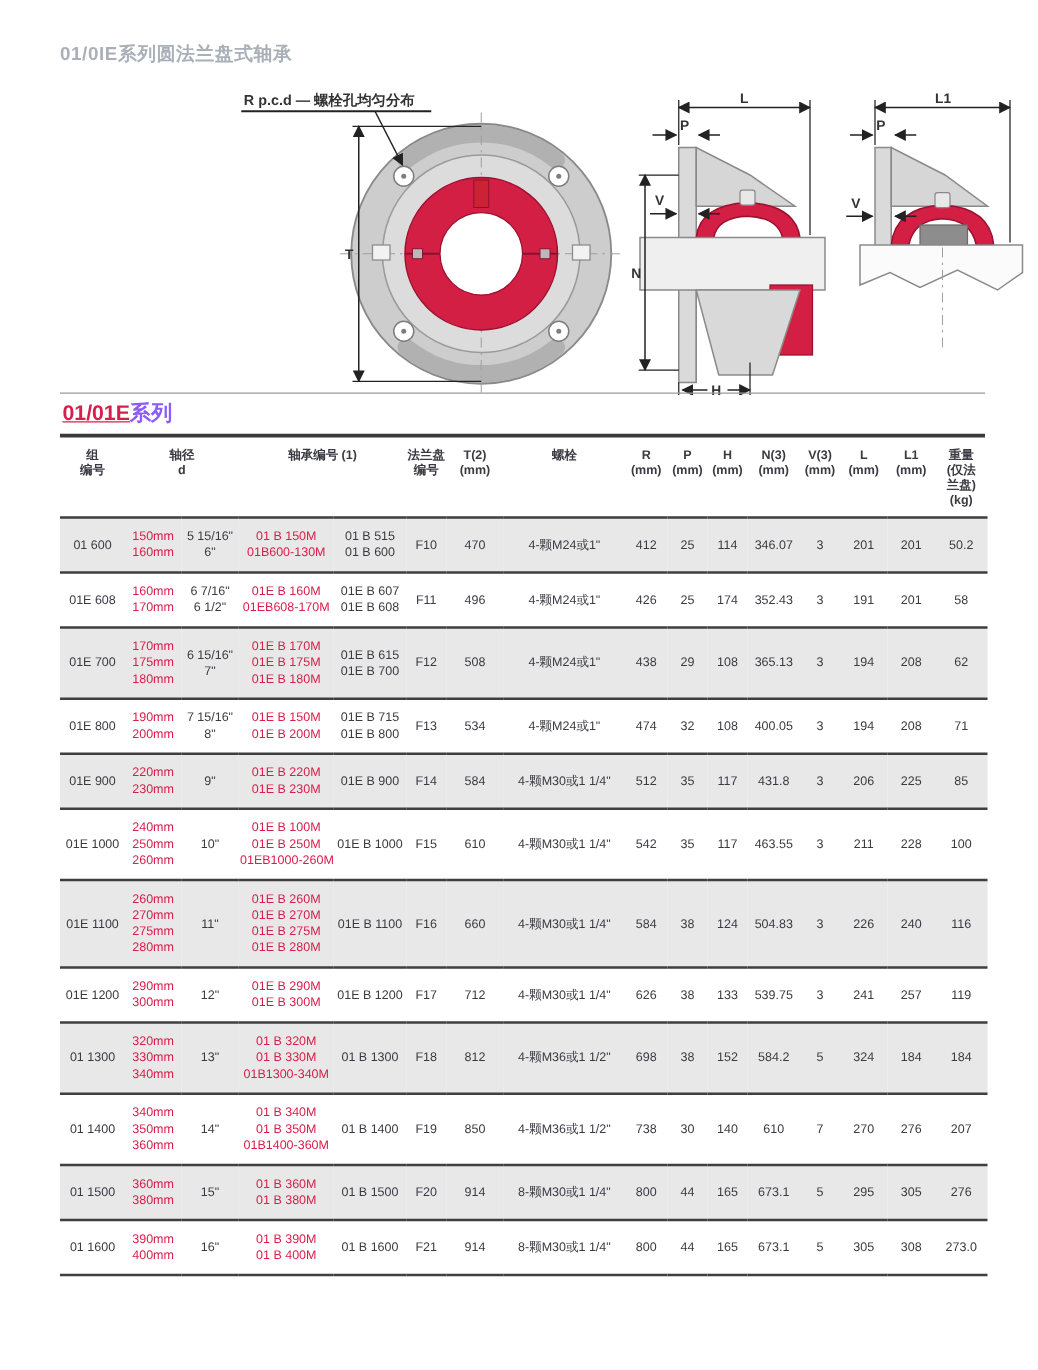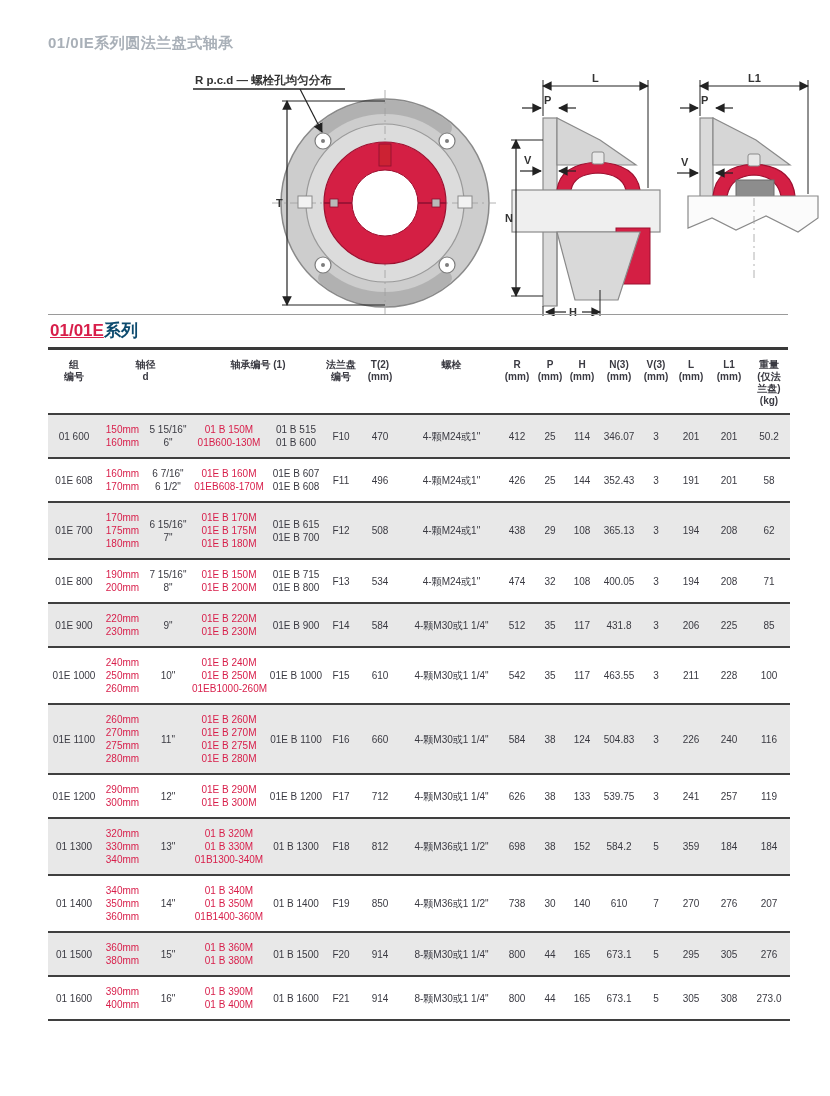--- a/index.html
+++ b/index.html
@@ -9,21 +9,21 @@
     font-size:15px;font-weight:bold;color:#a9b0b8;letter-spacing:.5px;}
   
   .figures{position:absolute;top:68px;left:0;width:830px;height:248px;}
   svg text{font-family:"Liberation Sans",sans-serif;}
   .dim-txt{font-size:11px;font-weight:bold;fill:#333;}
   .pcd-txt{font-size:11.5px;font-weight:bold;fill:#333;}
   
   .section{position:absolute;top:314px;left:48px;width:740px;border-top:1px solid #9a9a9a;}
   .section-title{padding:4px 2px 5px 2px;font-size:17px;font-weight:bold;border-bottom:3px solid #3a3a3a;}
   .section-title .red{color:#d81e4a;text-decoration:underline;}
-  .section-title .blk{color:#0c4a6e;}
+  .section-title .blk{color:#8b5cf6;}
   
   .tbl-wrap{position:absolute;top:352px;left:48px;width:740px;}
   table{border-collapse:collapse;table-layout:fixed;width:740px;font-size:10px;}
   th{font-weight:bold;vertical-align:top;padding:7px 1px 6px 1px;text-align:center;line-height:12px;color:#3a3a42;}
   thead tr{border-bottom:2px solid #3f3f3f;}
   tbody tr{border-bottom:2px solid #3f3f3f;}
   tbody tr.shaded{background:#e8e8e8;}
   td{text-align:center;vertical-align:middle;padding:8px 1px;line-height:13px;color:#3a3a42;}
   td.red{color:#d81e4a;}
   td div{white-space:nowrap;}
@@ -304,21 +304,21 @@
           </td>
           <td>
             <div>01E B 607</div>
             <div>01E B 608</div>
           </td>
           <td>F11</td>
           <td>496</td>
           <td>4-颗M24或1"</td>
           <td>426</td>
           <td>25</td>
-          <td>144</td>
+          <td>174</td>
           <td>352.43</td>
           <td>3</td>
           <td>191</td>
           <td>201</td>
           <td>58</td>
         </tr>
         <tr class="shaded">
           <td>01E 700</td>
           <td class="red">
             <div>170mm</div>
@@ -412,21 +412,21 @@
           <td>01E 1000</td>
           <td class="red">
             <div>240mm</div>
             <div>250mm</div>
             <div>260mm</div>
           </td>
           <td>
             <div>10"</div>
           </td>
           <td class="red">
-            <div>01E B 240M</div>
+            <div>01E B 100M</div>
             <div>01E B 250M</div>
             <div>01EB1000-260M</div>
           </td>
           <td>
             <div>01E B 1000</div>
           </td>
           <td>F15</td>
           <td>610</td>
           <td>4-颗M30或1 1/4"</td>
           <td>542</td>
@@ -517,21 +517,21 @@
             <div>01 B 1300</div>
           </td>
           <td>F18</td>
           <td>812</td>
           <td>4-颗M36或1 1/2"</td>
           <td>698</td>
           <td>38</td>
           <td>152</td>
           <td>584.2</td>
           <td>5</td>
-          <td>359</td>
+          <td>324</td>
           <td>184</td>
           <td>184</td>
         </tr>
         <tr>
           <td>01 1400</td>
           <td class="red">
             <div>340mm</div>
             <div>350mm</div>
             <div>360mm</div>
           </td>

